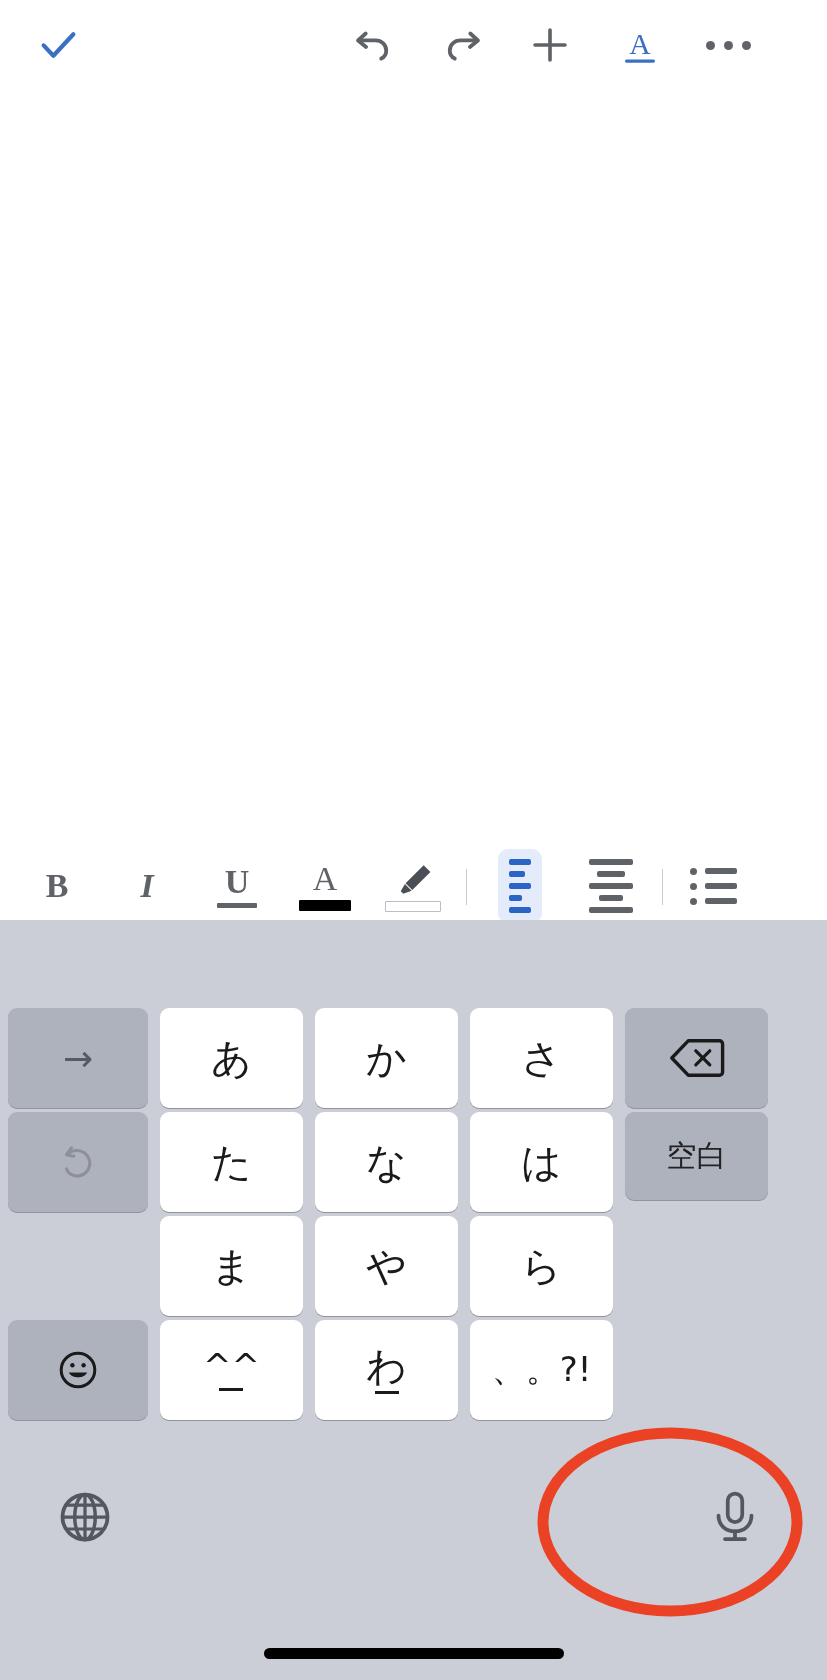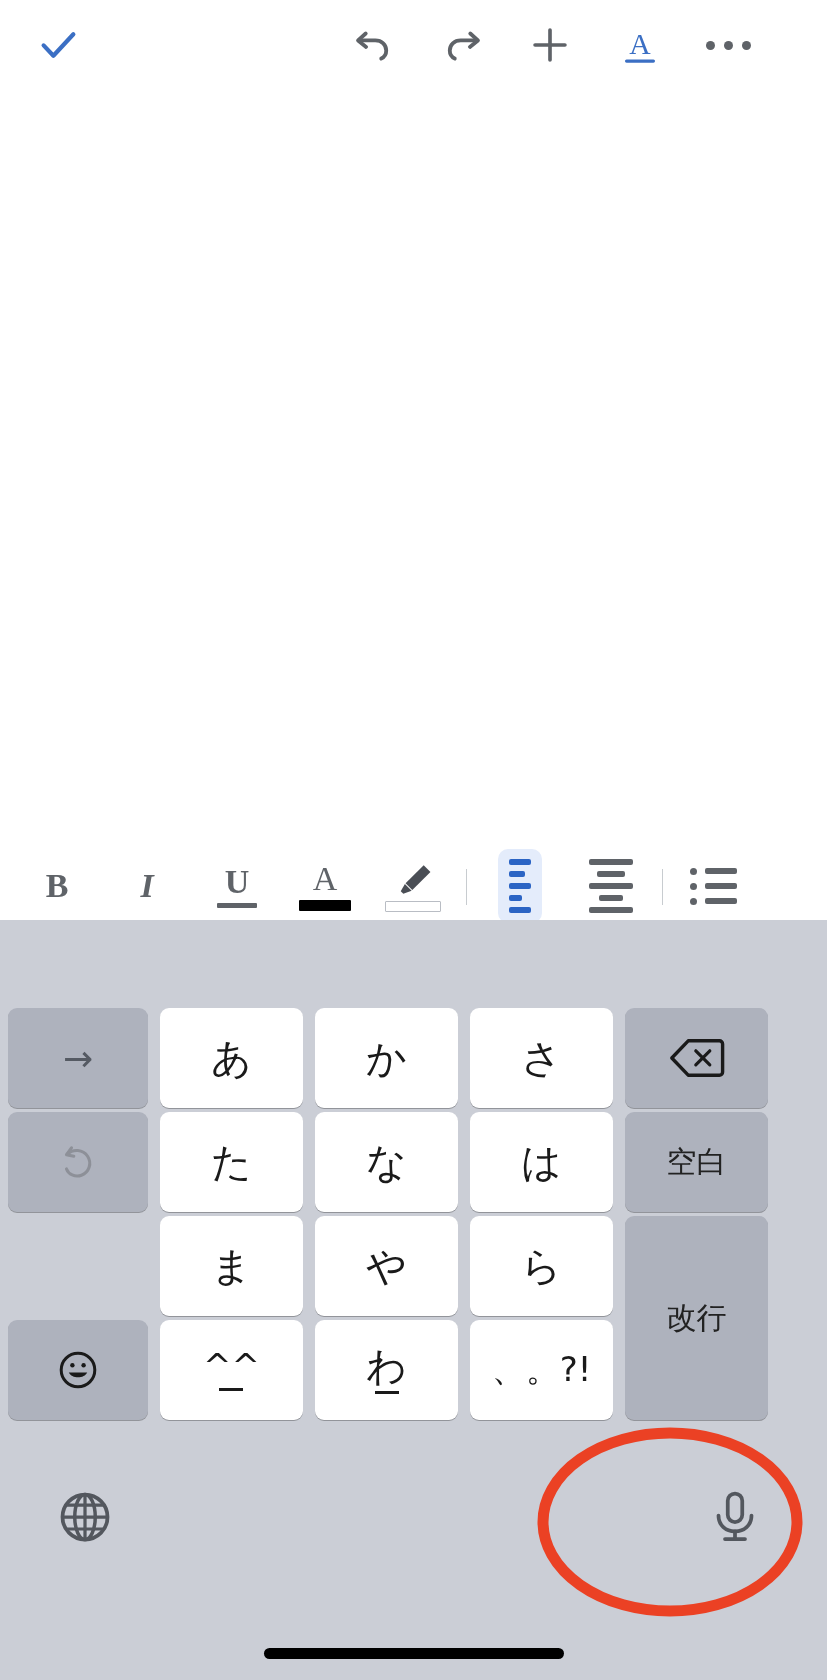--- a/index.html
+++ b/index.html
@@ -280,37 +280,34 @@
     </div>
     <div class="key white" style="left:160px; top:192px; width:143px; height:100px;">
       <span>た</span>
     </div>
     <div class="key white" style="left:315px; top:192px; width:143px; height:100px;">
       <span>な</span>
     </div>
     <div class="key white" style="left:470px; top:192px; width:143px; height:100px;">
       <span>は</span>
     </div>
-    <div class="key gray func" style="left:625px; top:192px; width:143px; height:100px;">
+    <div class="key gray func" style="left:625px; top:192px; width:143px; height:88px;">
       <span style="font-size:30px;">空白</span>
     </div>
 
     <div class="key white" style="left:160px; top:296px; width:143px; height:100px;">
       <span>ま</span>
     </div>
     <div class="key white" style="left:315px; top:296px; width:143px; height:100px;">
       <span>や</span>
     </div>
     <div class="key white" style="left:470px; top:296px; width:143px; height:100px;">
       <span>ら</span>
     </div>
 
-    <div class="key gray func" style="left:625px; top:296px; width:143px; height:204px;">
-      <span style="font-size:30px;">改行</span>
-    </div>
 
     <div class="key gray func" style="left:8px;  top:400px; width:140px; height:100px;">
       <svg width="48" height="48" viewBox="0 0 24 24">
         <circle cx="12" cy="12" r="8.4" fill="none" stroke="#1a1a1a" stroke-width="1.5"></circle>
         <circle cx="9.2" cy="9.6" r="1.1" fill="#1a1a1a"></circle>
         <circle cx="14.8" cy="9.6" r="1.1" fill="#1a1a1a"></circle>
         <path d="M7.4 13.2 C8.8 16.4 15.2 16.4 16.6 13.2 Z" fill="#1a1a1a"></path>
       </svg>
     </div>
     <div class="key white" style="left:160px; top:400px; width:143px; height:100px;">

